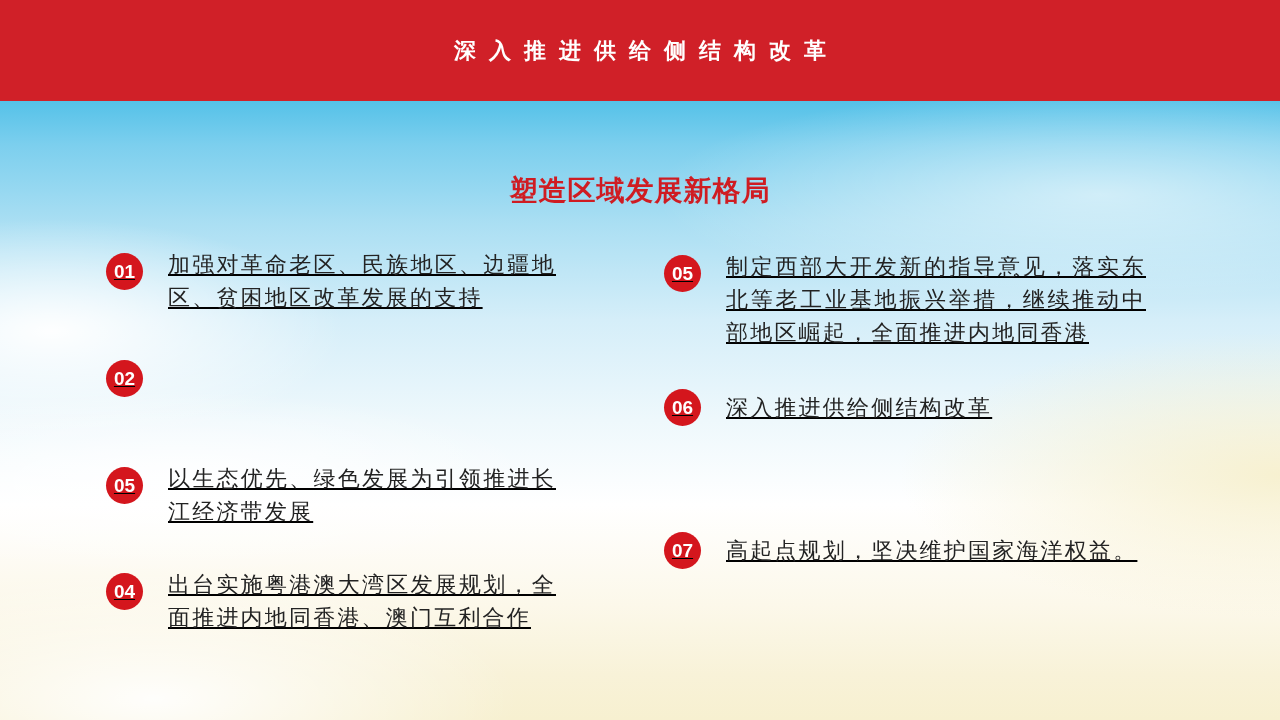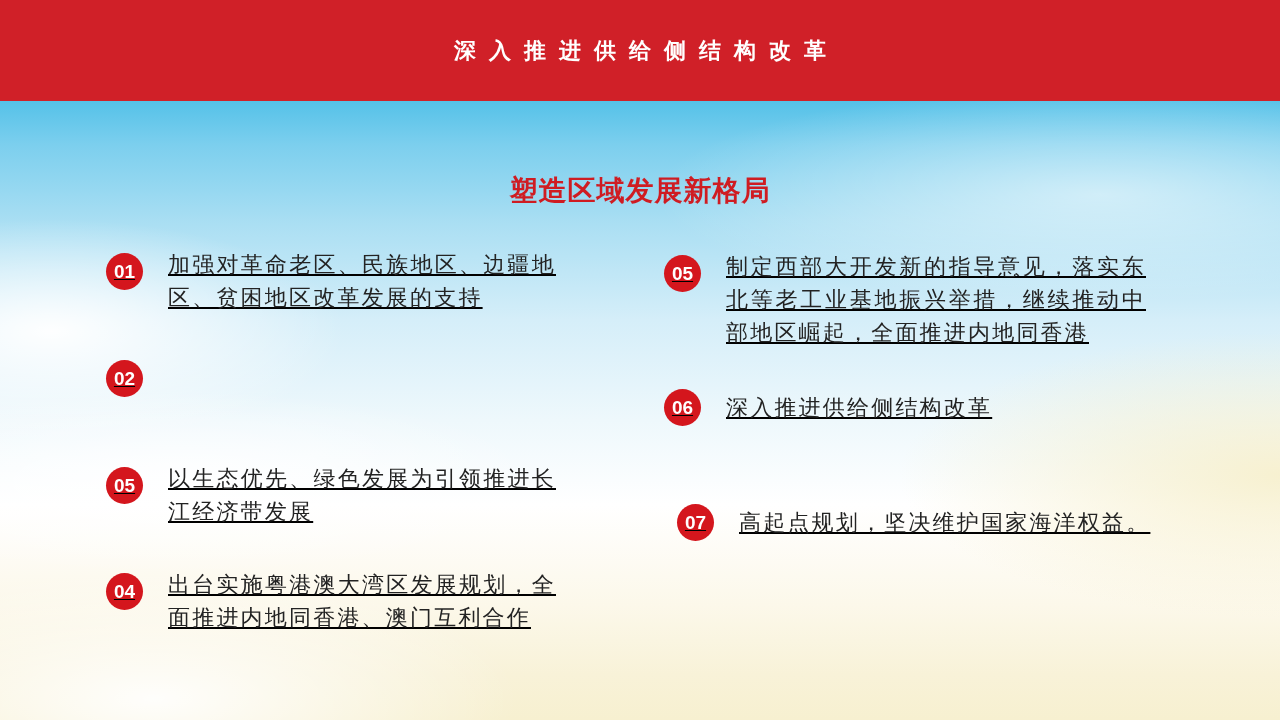--- a/index.html
+++ b/index.html
@@ -47,21 +47,21 @@
     text-align:justify; text-justify:inter-ideograph;
   }
   .col-left  .itext { width:388px; }
   .col-right .itext { width:420px; }
   #item-l1 { left:106px; top:248px; }
   #item-l2 { left:106px; top:355px; }
   #item-l3 { left:106px; top:462px; }
   #item-l4 { left:106px; top:568px; }
   #item-r5 { left:664px; top:250px; }
   #item-r6 { left:664px; top:389px; }
-  #item-r7 { left:664px; top:504px;margin-left:13px; }
+  #item-r7 { left:664px; top:532px; }
 </style>
 </head>
 <body>
 
 <div class="slide">
 
   <div class="header">
     <div class="header-title">深入推进供给侧结构改革</div>
   </div>
 

